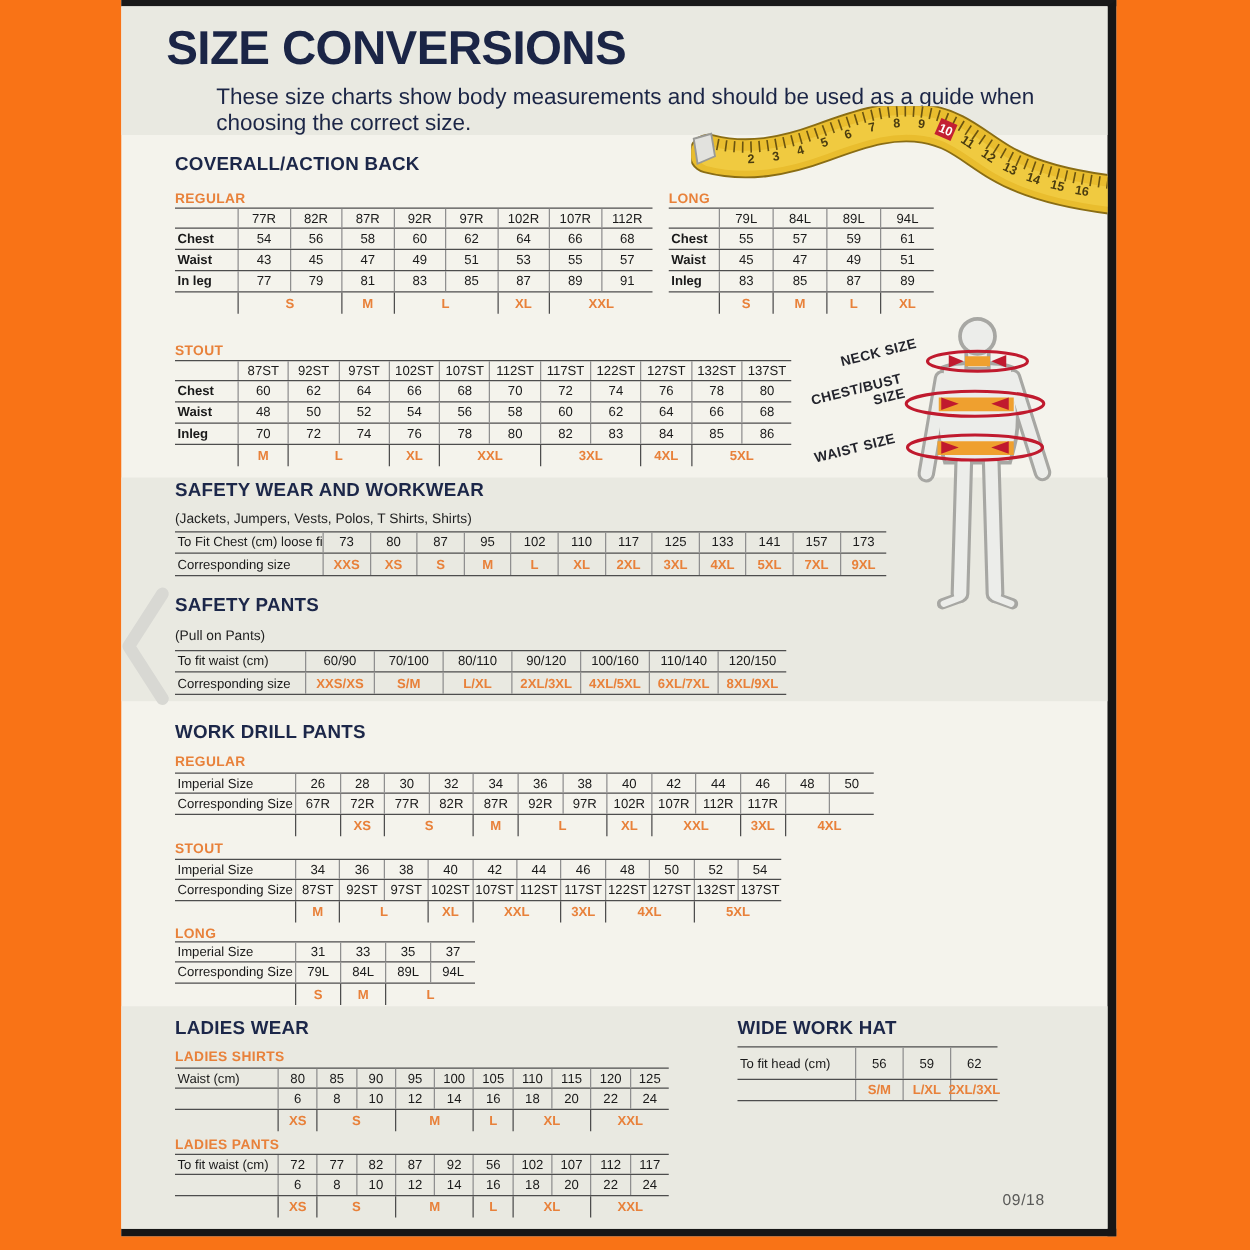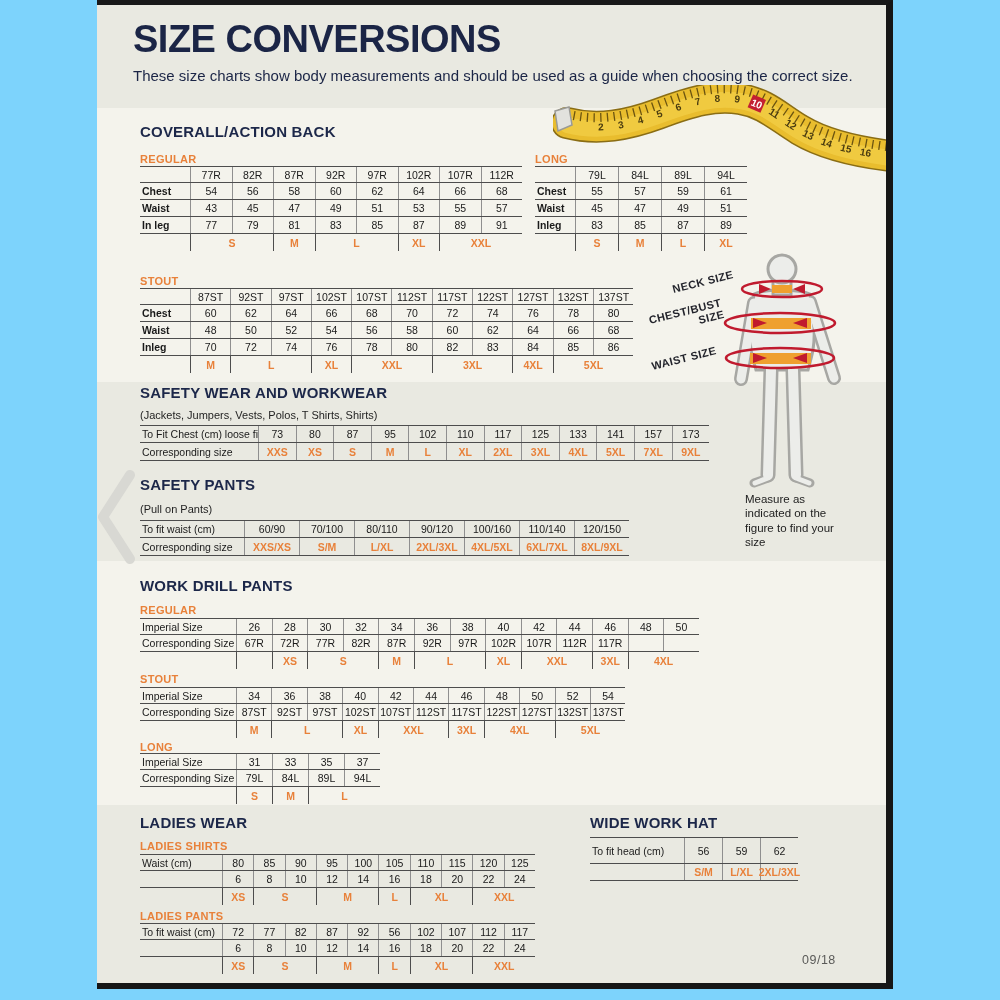--- a/index.html
+++ b/index.html
@@ -1,26 +1,26 @@
 <!DOCTYPE html>
 <html><head>
 <meta charset="utf-8">
 <style>
   * { box-sizing: border-box; margin: 0; padding: 0; }
   html,body { width:1000px; height:1000px; background:#ffffff; font-family:"Liberation Sans", sans-serif; }
-  #canvas { position:relative; width:1000px; height:1000px; background:#7dd3fc; overflow:hidden; }
+  #canvas { position:relative; width:1000px; height:1000px; background:#f97316; overflow:hidden; }
   #page {
     position:absolute; left:97px; top:0; width:796px; height:989px;
     background:#f4f3ec; overflow:hidden;
     border-top:5px solid #191919; border-right:7px solid #161616; border-bottom:6px solid #161616;
   }
   .band { position:absolute; left:0; width:796px; background:#e9e9e1; }
   .abs { position:absolute; }
   .page-title { font-size:38px; font-weight:bold; color:#1b2546; letter-spacing:-0.5px; }
-  .page-subtitle { font-size:15px; color:#1b2546; }
+  .page-subtitle { font-size:18px; color:#1b2546;margin-left:40px; }
   .sec-heading { font-size:15px; font-weight:bold; color:#1c2749; letter-spacing:0.2px; }
   .sub-label { font-size:11px; font-weight:bold; color:#e8813a; letter-spacing:0.3px; }
   .note { font-size:11px; color:#1f1f1f; }
   .footer { font-size:12.5px; color:#5a5a58; letter-spacing:0.5px; }
   .caption { font-size:11.5px; line-height:1.25; color:#222; }
 
   .table { position:absolute; }
   .trow { display:flex; border-bottom:1px solid #4d4d4d; }
   .trow.first { border-top:1px solid #4d4d4d; }
   .tlabel { font-size:10.5px; color:#1a1a1a; padding-left:2px; display:flex; align-items:center; white-space:nowrap; overflow:hidden; }
@@ -356,21 +356,20 @@
       <polygon points="106,70 120,75 106,80" fill="#c01a2e"></polygon>
       <polygon points="160,70 146,75 160,80" fill="#c01a2e"></polygon>
       <ellipse cx="133" cy="110" rx="54" ry="10" fill="none" stroke="#c01a2e" stroke-width="2.5"></ellipse>
       <polygon points="106,105 120,110 106,115" fill="#c01a2e"></polygon>
       <polygon points="160,105 146,110 160,115" fill="#c01a2e"></polygon>
 
       <text class="fig-label" transform="translate(87,30) rotate(-14)" text-anchor="end">NECK SIZE</text>
       <text class="fig-label" transform="translate(75,58) rotate(-14)" text-anchor="end"><tspan x="0" dy="0">CHEST/BUST</tspan><tspan x="0" dy="12">SIZE</tspan></text>
       <text class="fig-label" transform="translate(70,106) rotate(-14)" text-anchor="end">WAIST SIZE</text>
     </svg>
-    <div class="abs caption" style="left:648px; top:487px; width:92px;">Measure as indicated on the figure to find your size</div>
 
     <div class="abs sec-heading" style="left:43px; top:572px;">WORK DRILL PANTS</div>
     <div class="abs sub-label" style="left:43px; top:599px;">REGULAR</div>
     <div class="table" style="left: 43px; top: 613px;">
         <div class="trow first" style="height: 17px;">
           <div class="tlabel" style="width: 96px;">Imperial Size</div>
           <div class="tcell" style="width: 35.6px;">26</div>
           <div class="tcell" style="width: 35.6px;">28</div>
           <div class="tcell" style="width: 35.6px;">30</div>
           <div class="tcell" style="width: 35.6px;">32</div>

